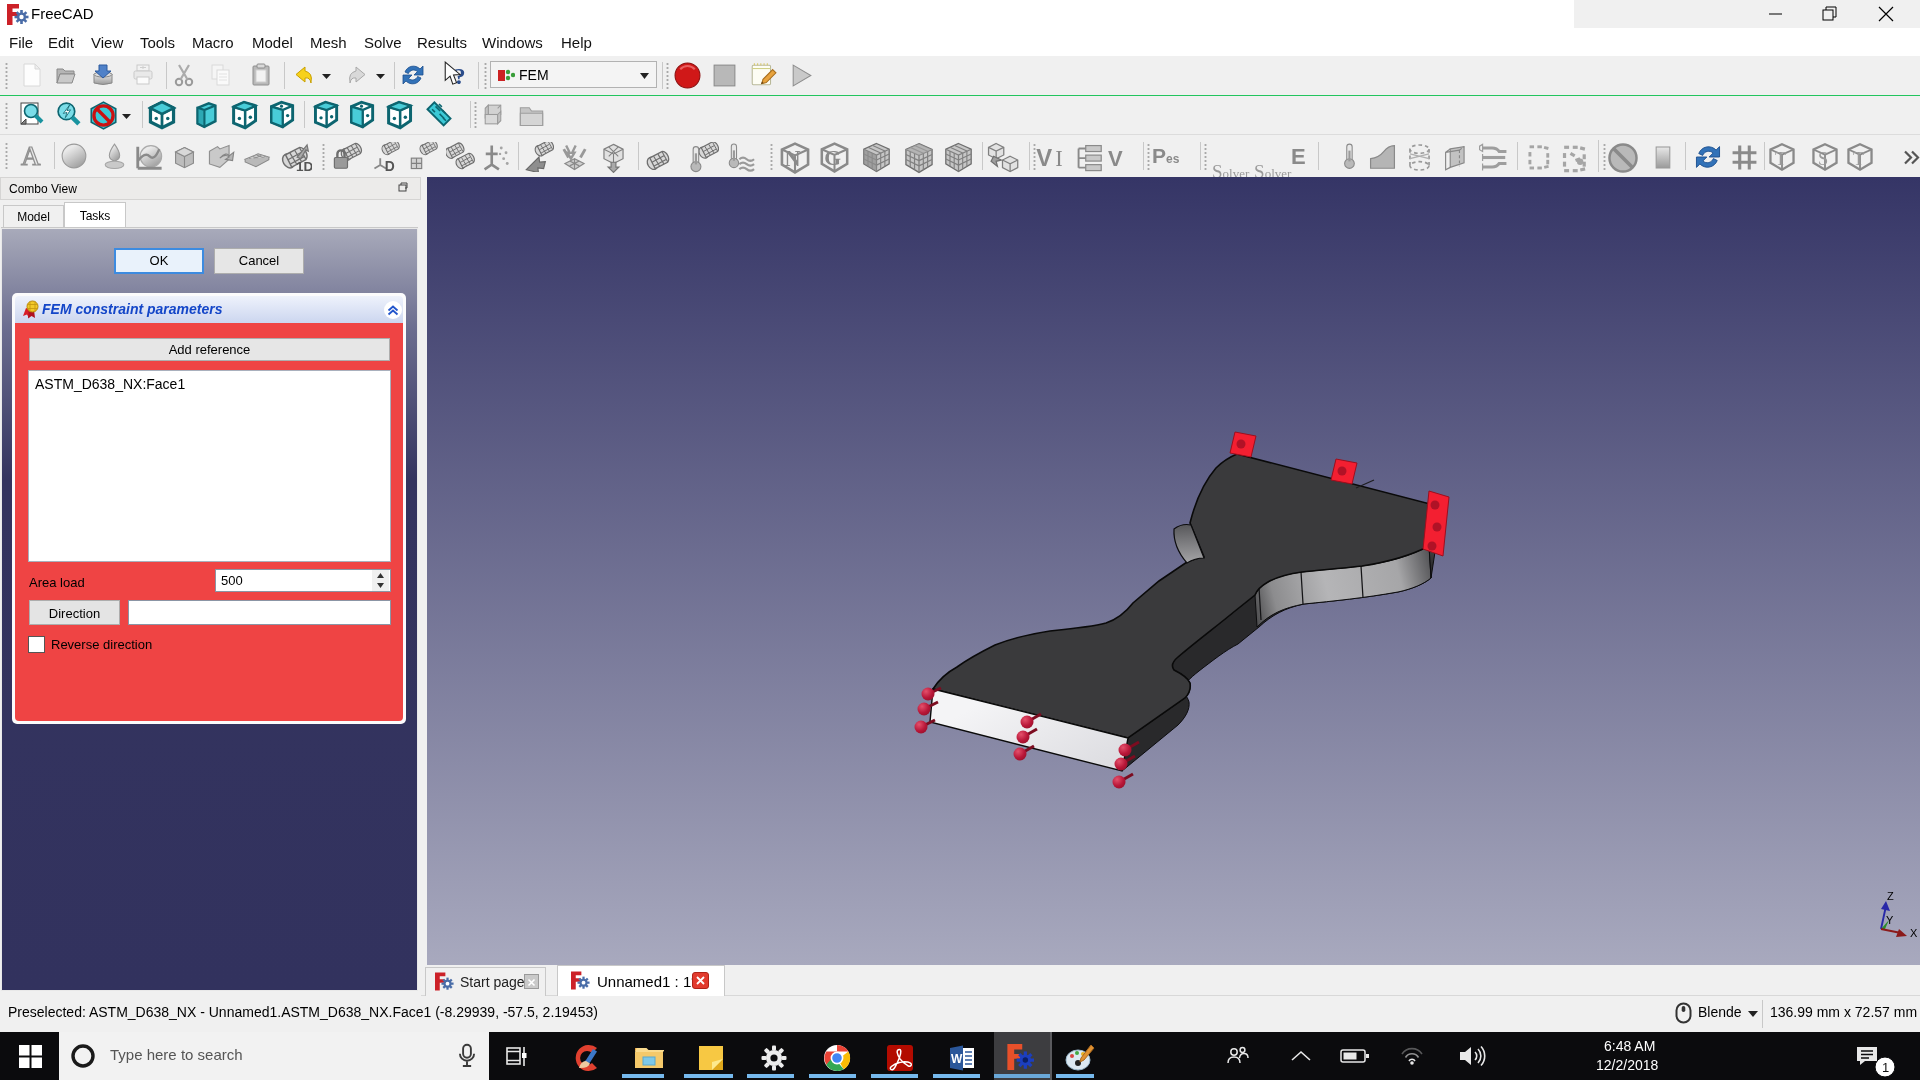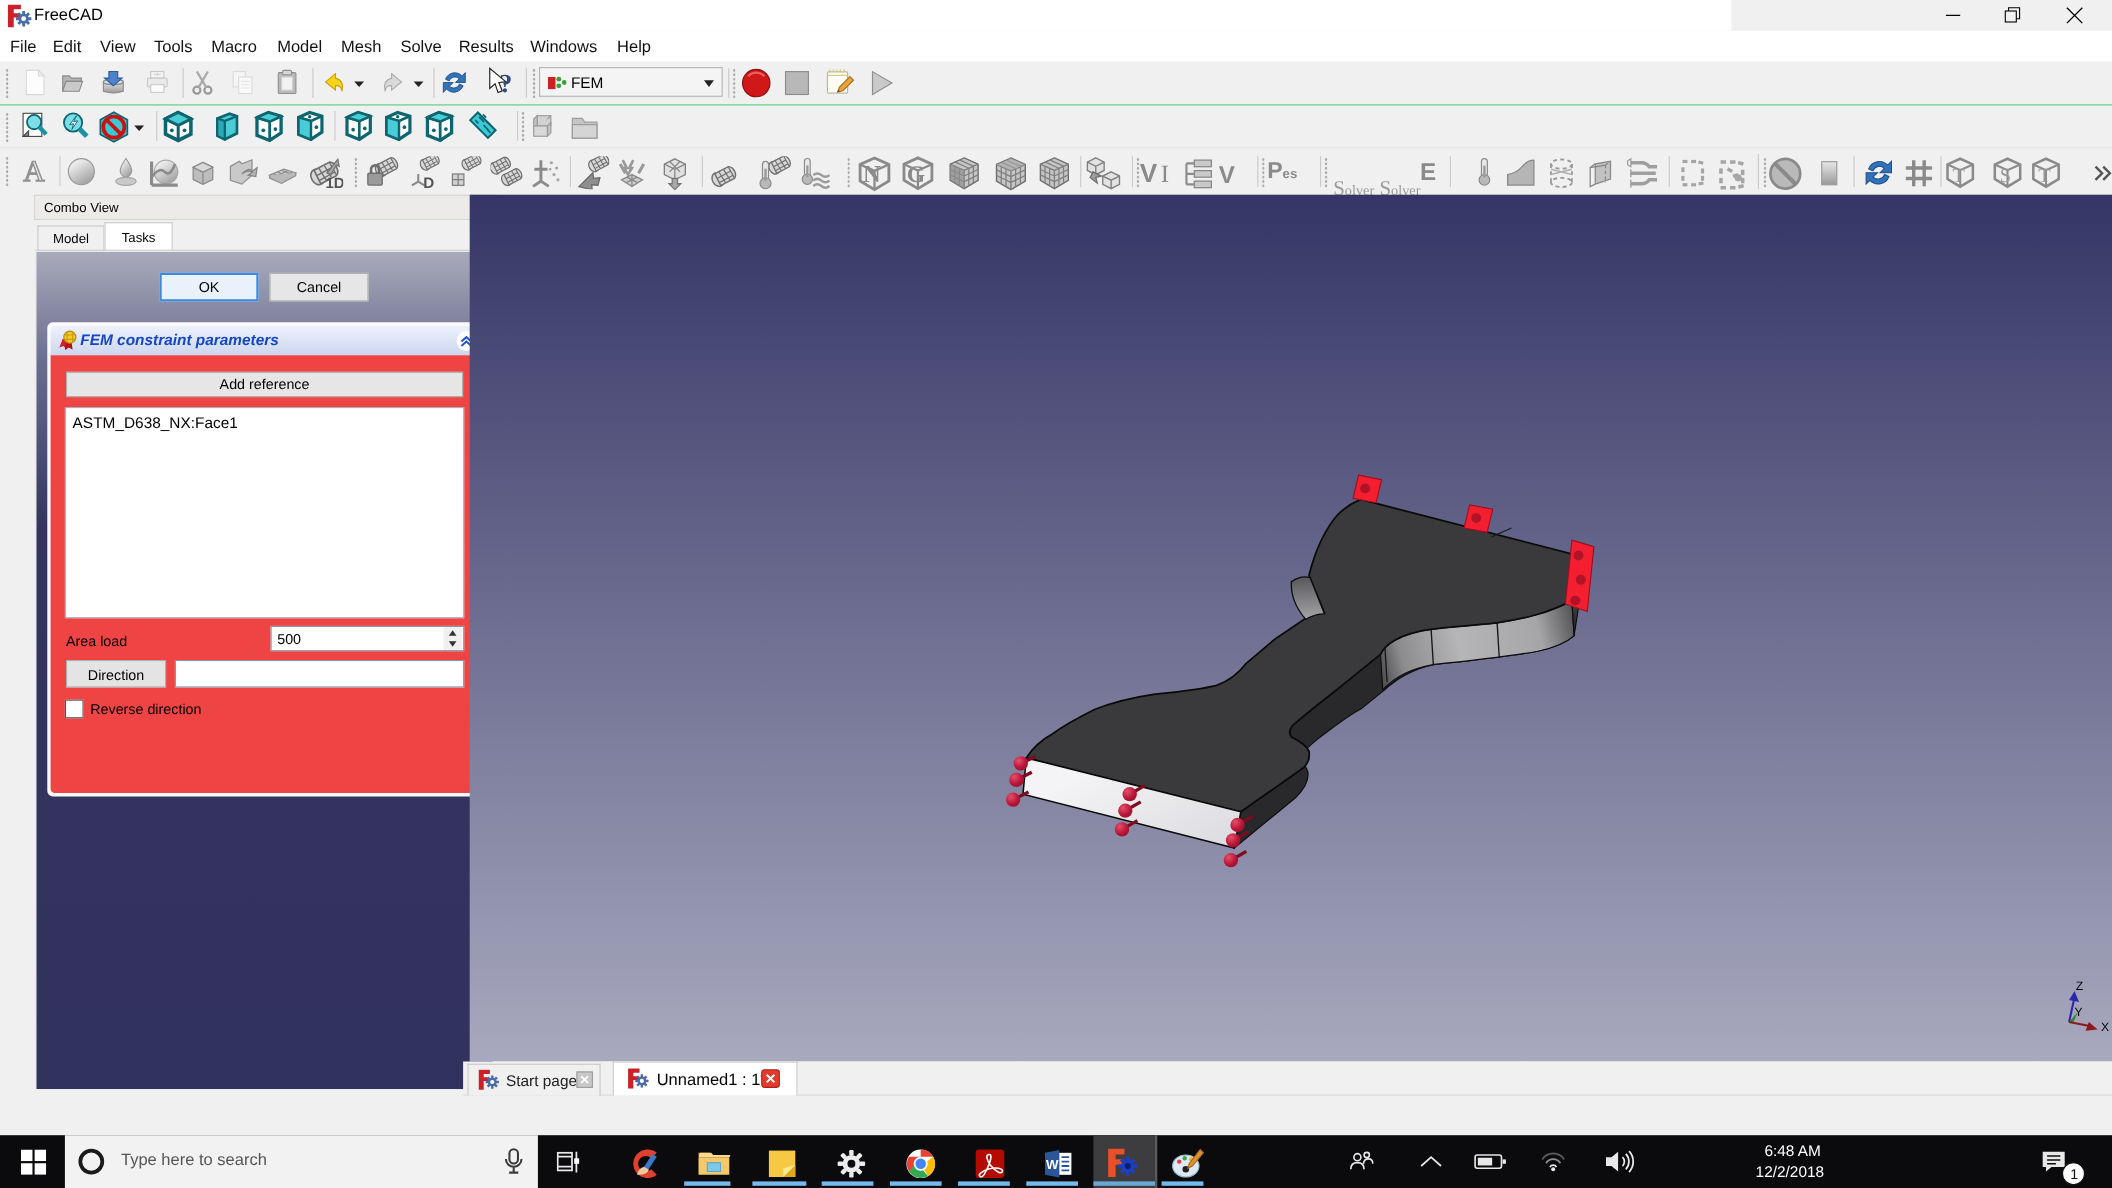--- a/index.html
+++ b/index.html
@@ -18,21 +18,21 @@
 
 .tbrow { position:absolute; left:0; width:1920px; background:#f0f0f0; }
 #tb1 { top:56px; height:40px; border-bottom:1px solid #22c55e; }
 #tb2 { top:96px; height:39px; border-bottom:1px solid #dcdcdc; }
 #tb3 { top:135px; height:42px; }
 .ti { position:absolute; }
 .vsep { position:absolute; width:1px; background:#c8c8c8; }
 .handle { position:absolute; width:3px; background-image:radial-gradient(circle, #a9a9a9 1px, transparent 1.2px); background-size:3px 4px; }
 
 
-#panel { position:absolute; left:0; top:177px; width:421px; height:819px; background:#f0f0f0;margin-left:31px; }
+#panel { position:absolute; left:0; top:177px; width:421px; height:819px; background:#f0f0f0; }
 #panelhdr { position:absolute; left:0; top:0; width:421px; height:23px; background:#ecebea; border:1px solid #d5d4d3; font-size:12px; color:#000; padding:4px 0 0 8px; }
 .tab { position:absolute; font-size:12px; text-align:center; }
 #taskarea { position:absolute; left:1px; top:51px; width:417px; height:763px; background:linear-gradient(to bottom, #a8aaba 0px, #6b6d8f 100px, #34345f 250px, #32325e 100%); border:1px solid #e8e8e8; }
 .btn { position:absolute; background:#e6e6e6; border:1px solid #adadad; font-size:13px; color:#000; text-align:center; }
 #taskbox { position:absolute; left:10px; top:64px; width:394px; height:431px; background:#fbfbfc; border-radius:5px; }
 #taskboxhdr { position:absolute; left:3px; top:3px; width:388px; height:27px; background:linear-gradient(to bottom,#eef2fc,#ccd6ef); border-radius:4px 4px 0 0; }
 #taskboxhdr .t { position:absolute; left:27px; top:5px; font-weight:bold; font-size:14px; color:#1446c8;font-style:italic; }
 #taskcontent { position:absolute; left:3px; top:30px; width:388px; height:398px; background:#ef4444; border-radius:0 0 4px 4px; }
 
 
@@ -868,20 +868,33 @@
             <line x1="19.4" y1="8.1" x2="9.6" y2="17.9"></line>
           </g>
           <circle cx="14.5" cy="13" r="2.2" fill="#fff"></circle>
         </g>
       </svg>
     <div class="abs" style="left:176px;top:8px;font-size:15px;color:#000;">Unnamed1 : 1*</div>
     <div class="abs" style="left:271px;top:7px;width:17px;height:17px;background:#e23b2e;border:1px solid #b02318;border-radius:3px;"><svg width="15" height="15">
           <path d="M4 4 L11 11 M11 4 L4 11" stroke="#fff" stroke-width="1.8"></path>
         </svg></div>
   </div>
+  <div id="statusbar">
+    <div class="abs" style="left:8px;top:8px;">Preselected: ASTM_D638_NX - Unnamed1.ASTM_D638_NX.Face1 (-8.29939, -57.5, 2.19453)</div>
+    <div class="abs" style="left:1675px;top:6px;"><svg width="17" height="22" viewBox="0 0 17 22">
+          <rect x="1.5" y="1.5" width="14" height="19" rx="7" fill="none" stroke="#333" stroke-width="2"></rect>
+          <rect x="6.7" y="4" width="3.6" height="6" rx="1.8" fill="#333"></rect>
+        </svg></div>
+    <div class="abs" style="left:1698px;top:8px;">Blende</div>
+    <svg class="abs" style="left:1747px;top:14px" width="12" height="8">
+        <path d="M1 1 L6 7 L11 1 Z" fill="#222"></path>
+      </svg>
+    <div class="abs" style="left:1762px;top:4px;width:1px;height:28px;background:#c8c8c8"></div>
+    <div class="abs" style="left:1770px;top:8px;">136.99 mm x 72.57 mm</div>
+  </div>
   <div id="taskbar">
     <svg class="abs" style="left:19px;top:13px" width="23" height="23" viewBox="0 0 23 23">
         <g fill="#fff">
           <rect x="0" y="0" width="10.5" height="10.5"></rect>
           <rect x="12.5" y="0" width="10.5" height="10.5"></rect>
           <rect x="0" y="12.5" width="10.5" height="10.5"></rect>
           <rect x="12.5" y="12.5" width="10.5" height="10.5"></rect>
         </g>
       </svg>
     <div class="abs" style="left:59px;top:0;width:430px;height:48px;background:#f2f2f2;"></div>

